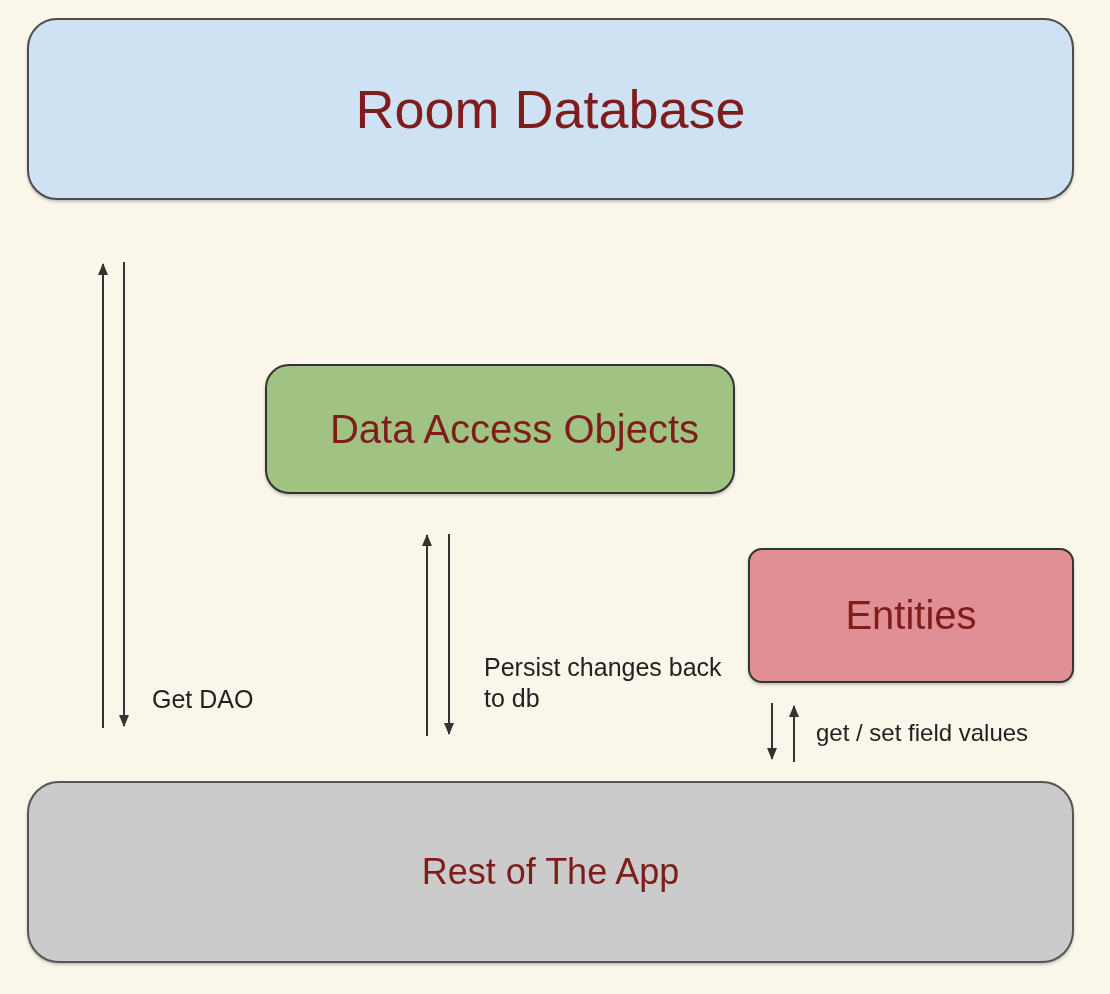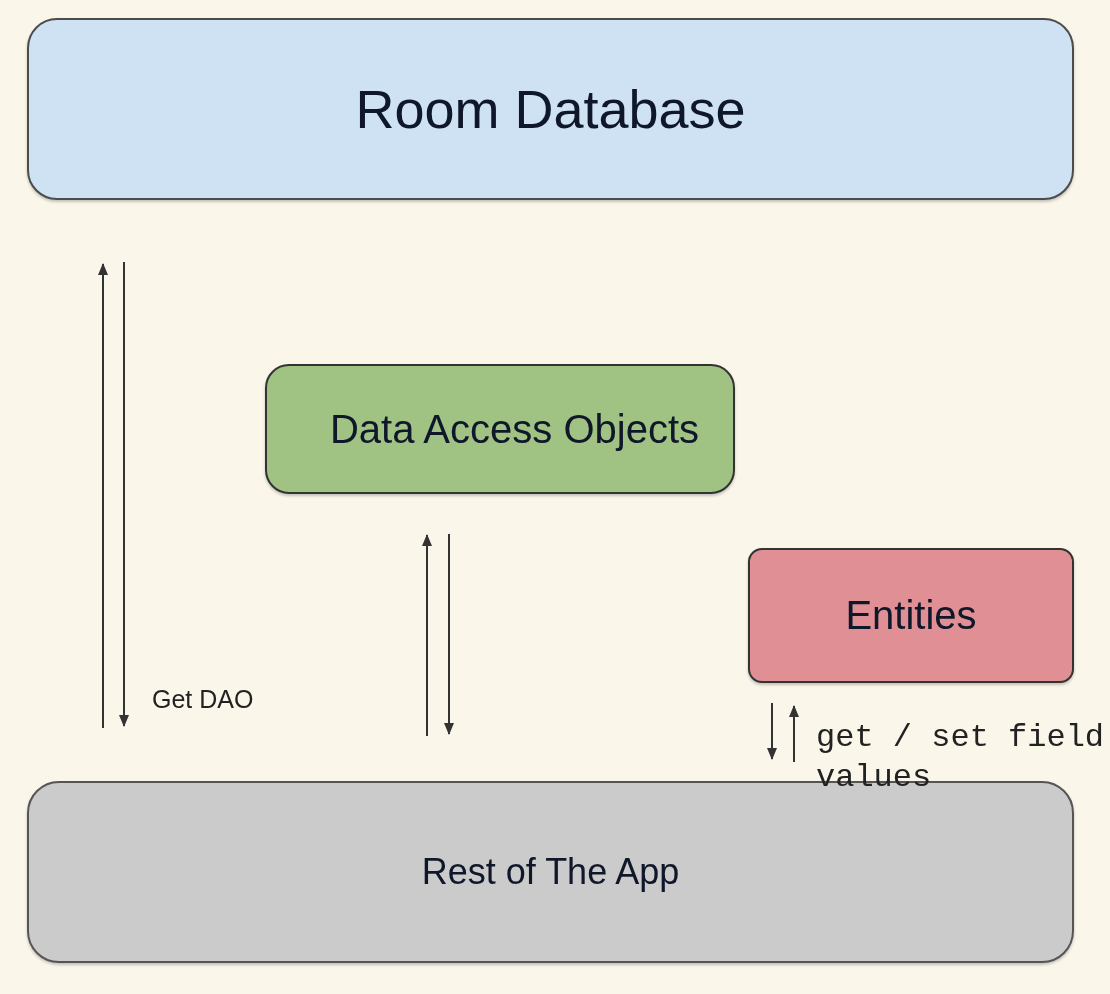--- a/index.html
+++ b/index.html
@@ -16,21 +16,21 @@
     overflow: hidden;
     background: #faf6ea;
   }
   .node {
     position: absolute;
     display: flex;
     align-items: center;
     justify-content: center;
     border: 2px solid #444;
     box-shadow: 0 2px 3px rgba(0,0,0,0.22);
-    color: #0f172a;
+    color: #7f1d1d;
     text-align: center;
     box-sizing: border-box;
   }
   .node-room-database {
     left: 27px; top: 18px;
     width: 1047px; height: 182px;
     border-radius: 30px;
     font-size: 54px;
   }
   .node-dao {
@@ -53,21 +53,21 @@
   }
   .edge-label {
     position: absolute;
     color: #222;
     font-size: 25px;
     line-height: 1.25;
   }
   .label-get-dao      { left: 152px; top: 684px; }
   .label-get-entities { left: 484px; top: 573px; }
   .label-persist      { left: 484px; top: 652px; width: 245px; }
-  .label-get-set      { left: 816px; top: 718px; font-size: 32px; font-family: Liberation Mono, monospace; }
+  .label-get-set      { left: 816px; top: 718px; font-size: 24px; }
   svg.arrows {
     position: absolute;
     left: 0; top: 0;
     width: 1110px;
     height: 994px;
     pointer-events: none;
   }
   svg.arrows line {
     stroke: currentColor;
     stroke-width: 2;
@@ -107,16 +107,17 @@
     <line x1="427" y1="736" x2="427" y2="535" marker-end="url(#ah)"></line>
     <line x1="449" y1="534" x2="449" y2="734" marker-end="url(#ah)"></line>
 
     <line x1="772" y1="703" x2="772" y2="759" marker-end="url(#ah)"></line>
     <line x1="794" y1="762" x2="794" y2="706" marker-end="url(#ah)"></line>
   </svg>
 
   <div class="edge-label label-get-dao">Get DAO</div>
 
 
+  <div class="edge-label label-persist">Persist changes back to db</div>
 
   <div class="edge-label label-get-set">get / set field values</div>
 
 </div>
 
 </body></html>

